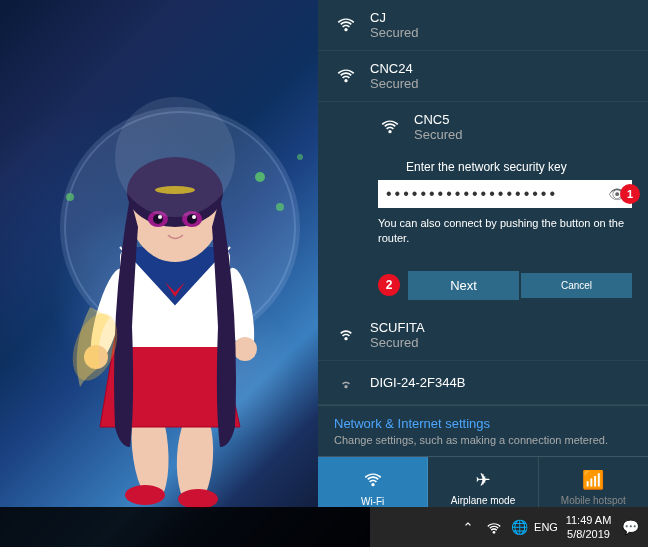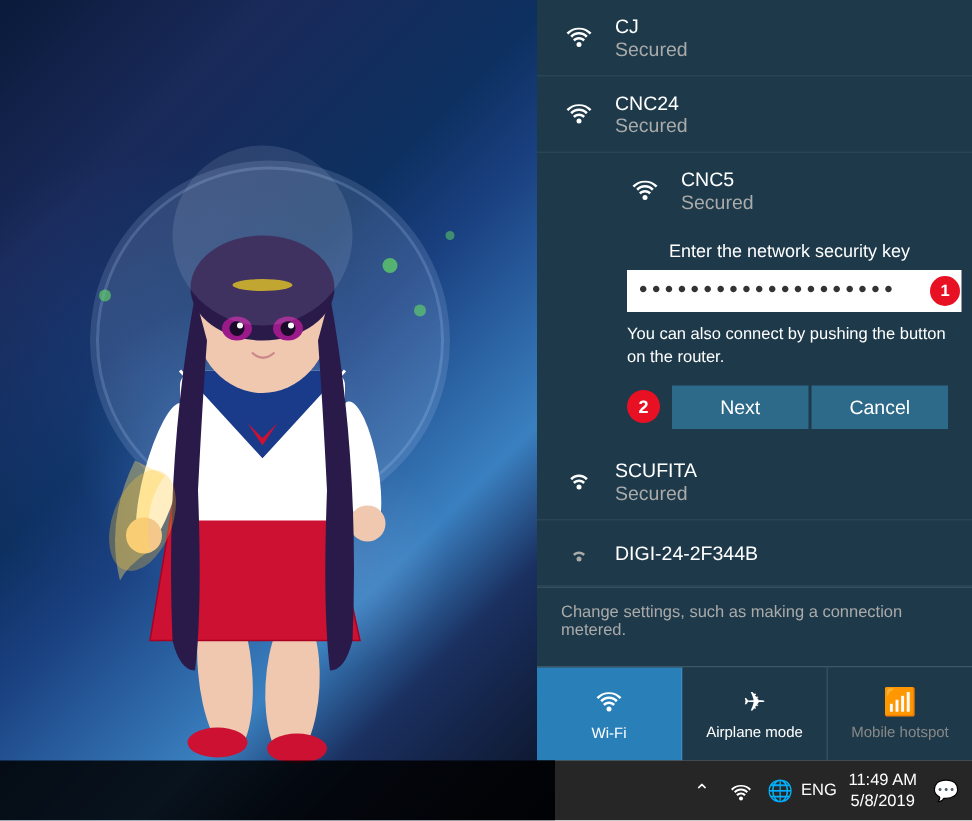--- a/index.html
+++ b/index.html
@@ -83,21 +83,21 @@
       justify-content: center;
       color: white;
       font-size: 14px;
       cursor: pointer;
     }
 
     
     #wifi-panel {
       position: absolute;
       top: 0; right: 0;
-      width: 290px;
+      width: 330px;
       height: 507px;
       background: #1e3a4a;
       display: flex;
       flex-direction: column;
       overflow: hidden;
     }
 
     .wifi-network {
       padding: 10px 16px;
       display: flex;
@@ -195,21 +195,21 @@
     .eye-icon {
       padding: 4px 6px;
       color: #666;
       cursor: pointer;
       font-size: 14px;
     }
 
     .push-button-text {
       color: white;
       font-size: 11px;
-      margin-bottom: 10px;
+      margin-bottom: 24px;
       line-height: 1.4;
     }
 
     .action-buttons-row {
       display: flex;
       gap: 0;
       align-items: center;
     }
 
     .badge-number {
@@ -238,21 +238,21 @@
       text-align: center;
     }
 
     .btn-cancel {
       flex: 1;
       padding: 7px 0;
       background: #2d6a8a;
       color: white;
       border: none;
       cursor: pointer;
-      font-size: 13px;
+      font-size: 10px;
       text-align: center;
     }
 
     
     .net-settings-section {
       padding: 10px 16px;
       background: #1e3a4a;
       border-top: 1px solid rgba(255,255,255,0.1);
     }
 
@@ -481,20 +481,21 @@
         <path d="M12 14C13.3 14 14.5 14.6 15.3 15.5L16.8 14C15.6 12.8 14 12 12 12C10 12 8.4 12.8 7.2 14L8.7 15.5C9.5 14.6 10.7 14 12 14Z"></path>
         <circle cx="12" cy="18" r="2"></circle>
       </svg>
     </div>
     <div class="wifi-info">
       <span class="wifi-name">DIGI-24-2F344B</span>
     </div>
   </div>
 
   <div class="net-settings-section">
+    <div class="net-settings-title">Network &amp; Internet settings</div>
     <div class="net-settings-desc">Change settings, such as making a connection metered.</div>
   </div>
 
   <div class="quick-actions">
     <div class="quick-action-btn active">
       <span class="quick-action-icon">
         <svg width="20" height="18" viewBox="0 0 24 20" fill="white" xmlns="http://www.w3.org/2000/svg">
           <path d="M12 6C15.5 6 18.5 7.5 20.5 10L22 8.5C19.5 6 16 4.5 12 4.5C8 4.5 4.5 6 2 8.5L3.5 10C5.5 7.5 8.5 6 12 6Z"></path>
           <path d="M12 10C14.2 10 16.2 11 17.5 12.5L19 11C17.3 9.2 14.8 8 12 8C9.2 8 6.7 9.2 5 11L6.5 12.5C7.8 11 9.8 10 12 10Z"></path>
           <path d="M12 14C13.3 14 14.5 14.6 15.3 15.5L16.8 14C15.6 12.8 14 12 12 12C10 12 8.4 12.8 7.2 14L8.7 15.5C9.5 14.6 10.7 14 12 14Z"></path>

